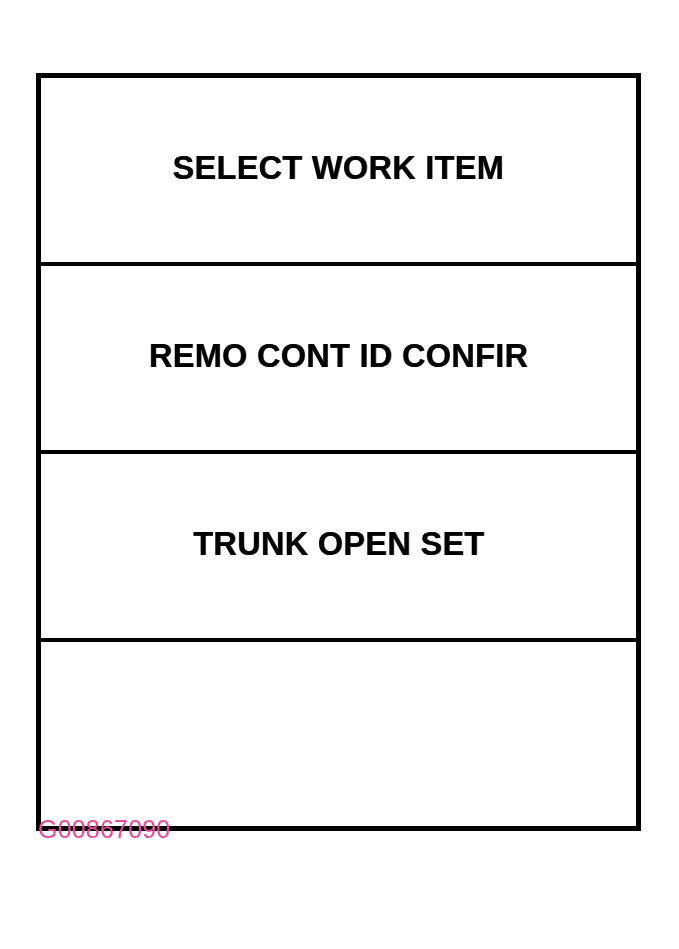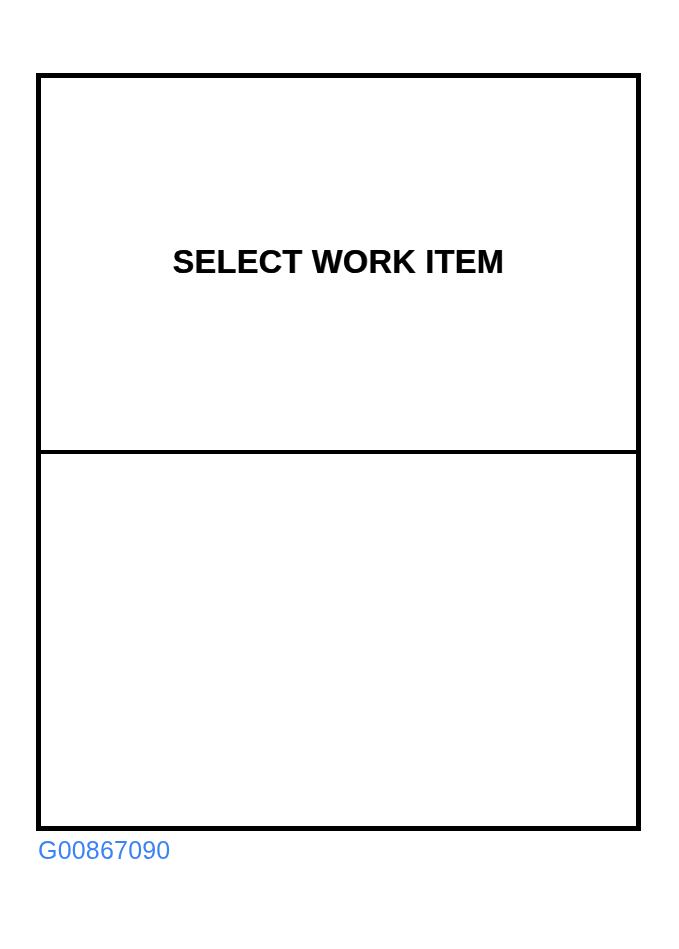--- a/index.html
+++ b/index.html
@@ -63,46 +63,52 @@
     
     text-shadow: 0.6px 0 0 rgba(0,0,0,0.55), -0.4px 0 0 rgba(0,0,0,0.35);
     transform: scaleX(0.985);
     transform-origin: center center;
   }
 
   
   .figure-caption {
     position: absolute;
     left: 38px;
-    top: 838px;
-    color: #3b82f6;
+    top: 817px;
+    color: #ec4899;
     font-family: "Liberation Sans", "DejaVu Sans", sans-serif;
     font-weight: normal;
     font-size: 25px;
     line-height: 1;
     letter-spacing: 0.2px;
     white-space: nowrap;
   }
 </style>
 </head>
 <body>
 
 <div class="figure-root">
 
   <div class="menu-box">
 
     <div class="menu-row">
       <span class="menu-row-label">SELECT WORK ITEM</span>
     </div>
 
+    <div class="menu-row">
+      <span class="menu-row-label">REMO CONT ID CONFIR</span>
+    </div>
 
 
 
 
 
+    <div class="menu-row">
+      <span class="menu-row-label">TRUNK OPEN SET</span>
+    </div>
 
     <div class="menu-row is-empty">
       
     </div>
 
   </div>
 
   <div class="figure-caption">G00867090</div>
 
 </div>

